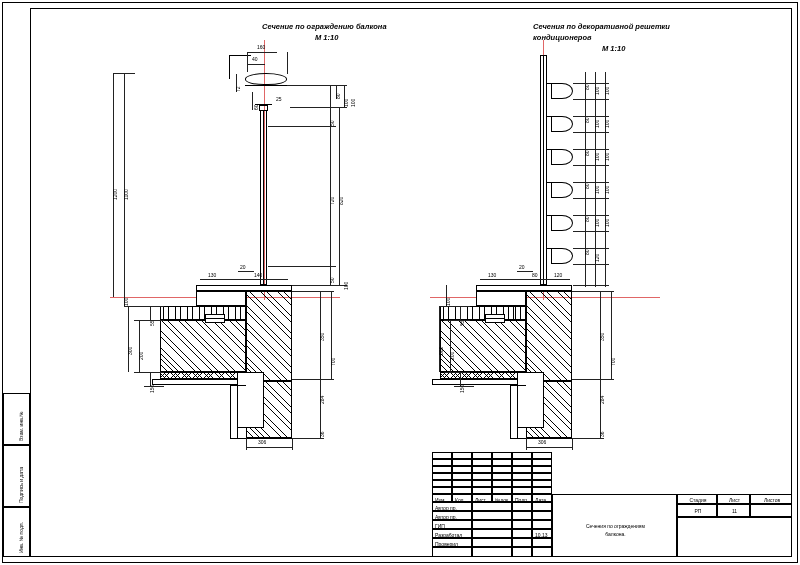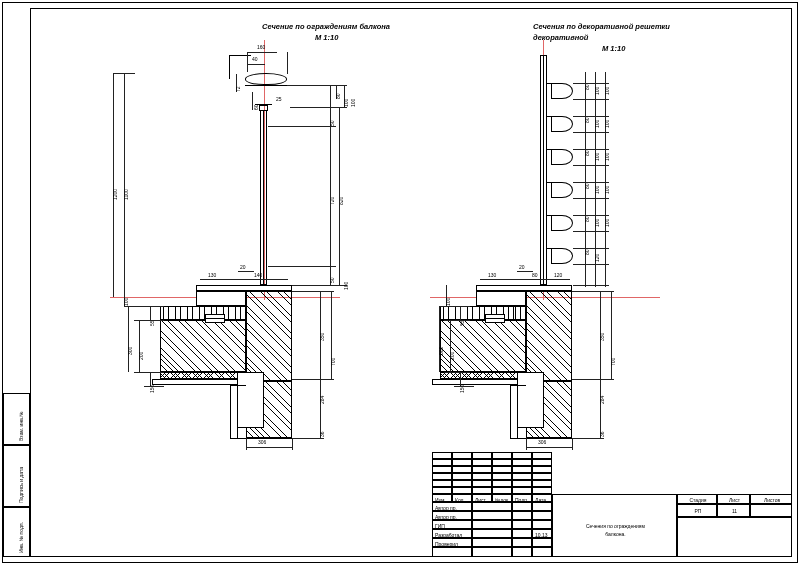--- a/index.html
+++ b/index.html
@@ -94,21 +94,21 @@
   <div class="stamplabel" style="left:18px; top:441px;">Взам. инв.№</div>
 
   <div class="stampcell" style="left:3px; top:445px; width:27px; height:62px;"></div>
   <div class="stamplabel" style="left:18px; top:503px;">Подпись и дата</div>
 
   <div class="stampcell" style="left:3px; top:507px; width:27px; height:50px;"></div>
   <div class="stamplabel" style="left:18px; top:553px;">Инв. № подл.</div>
 
   <div>
 
-    <div class="title" style="left:262px; top:22px;">Сечение по ограждениям балкона</div>
+    <div class="title" style="left:262px; top:22px;">Сечение по ограждению балкона</div>
     <div class="title" style="left:315px; top:33px;">М 1:10</div>
 
     <div class="ln vl red" style="left:264px; top:40px; height:260px;"></div>
     <div class="ln hl red" style="left:110px; top:297px; width:230px;"></div>
 
     <div class="box" style="left:245px; top:73px; width:42px; height:12px; border-radius:50% 50% 45% 45%;"></div>
     <div class="ln hl" style="left:245px; top:85px; width:42px;"></div>
 
     <div class="ln vl" style="left:229px; top:55px; height:24px;"></div>
     <div class="ln hl" style="left:229px; top:55px; width:22px;"></div>
@@ -224,21 +224,21 @@
 
     <div class="ln hl dim" style="left:246px; top:447px; width:46px;"></div>
     <div class="txt" style="left:258px; top:440px;">306</div>
     <div class="ln vl dim" style="left:246px; top:438px; height:12px;"></div>
     <div class="ln vl dim" style="left:292px; top:438px; height:12px;"></div>
   </div>
 
   <div>
 
     <div class="title" style="left:533px; top:22px;">Сечения по декоративной решетки</div>
-    <div class="title" style="left:533px; top:33px;">декоративной</div>
+    <div class="title" style="left:533px; top:33px;">кондиционеров</div>
     <div class="title" style="left:602px; top:44px;">М 1:10</div>
 
     <div class="ln vl red" style="left:543px; top:40px; height:260px;"></div>
     <div class="ln hl red" style="left:430px; top:297px; width:230px;"></div>
 
     <div class="box" style="left:540px; top:55px; width:7px; height:230px;"></div>
     <div class="ln vl" style="left:543px; top:55px; height:230px;"></div>
 
     <div class="box" style="left:551px; top:83px; width:22px; height:16px; border-radius:0 60% 60% 0;"></div>
     <div class="box" style="left:551px; top:116px; width:22px; height:16px; border-radius:0 60% 60% 0;"></div>

